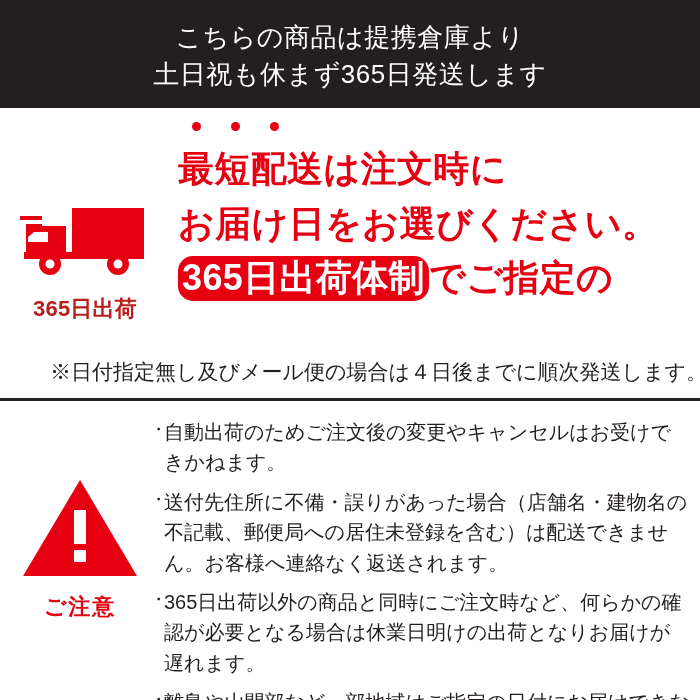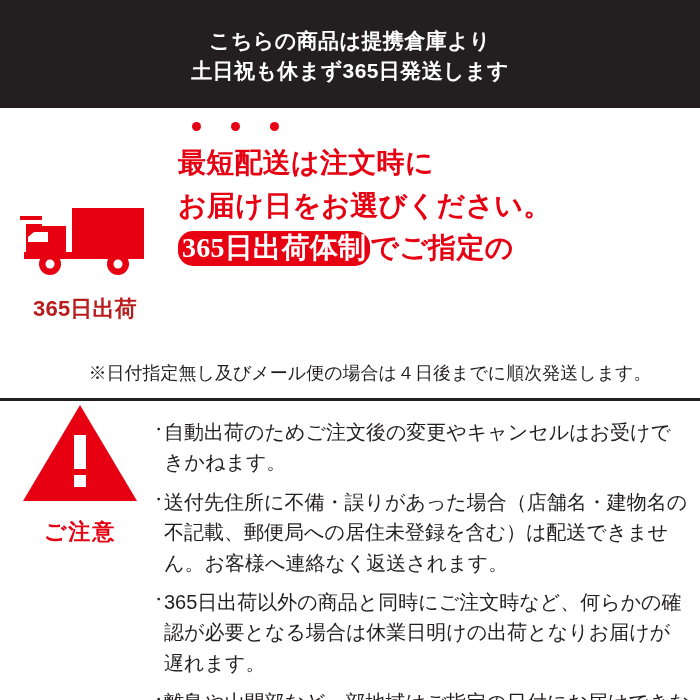--- a/index.html
+++ b/index.html
@@ -25,22 +25,22 @@
     color: #ffffff;
     height: 108px;
     box-sizing: border-box;
     display: flex;
     flex-direction: column;
     align-items: center;
     justify-content: center;
     padding-top: 4px;
   }
   .header-line {
-    font-size: 21px;
-    font-weight: bold;
+    font-size: 26px;
+    font-weight: normal;
     letter-spacing: 0.02em;
     line-height: 1.42;
     white-space: nowrap;
   }
 
   
   .mid {
     position: relative;
     height: 293px;
     border-bottom: 3px solid #231f20;
@@ -89,62 +89,61 @@
     gap: 30px;
   }
   .dot {
     width: 9px;
     height: 9px;
     border-radius: 50%;
     background: #e60012;
   }
   .mid-line {
     color: #e60012;
-    font-size: 28px;
+    font-size: 36px;
     font-weight: bold;
     line-height: 1.52;
     letter-spacing: 0.01em;
     white-space: nowrap;
-    font-family: Liberation Serif, serif;
   }
   .mid-line.first { margin-top: 16px; }
   .mid-line .hl {
     background: #e60012;
     color: #ffffff;
     padding: 1px 4px 3px 4px;
     border-radius: 15px;
   }
   .note {
     position: absolute;
     left: -120px;
     bottom: 12px;
     width: 640px;
     color: #231f20;
-    font-size: 18px;
+    font-size: 21px;
     line-height: 1.4;
     white-space: nowrap;
     text-align: center;
   }
 
   
   .caution {
     position: relative;
     height: 296px;
     box-sizing: border-box;
   }
   .caution-col {
     position: absolute;
     left: 0;
     top: 0;
     width: 160px;
     height: 100%;
     display: flex;
     flex-direction: column;
     align-items: center;
-    justify-content: flex-start;
+    justify-content: center;
     box-sizing: border-box;
   }
   .warn-icon {
     width: 118px;
     height: 104px;
     display: block;
   }
   .caution-caption {
     margin-top: 12px;
     color: #e60012;

